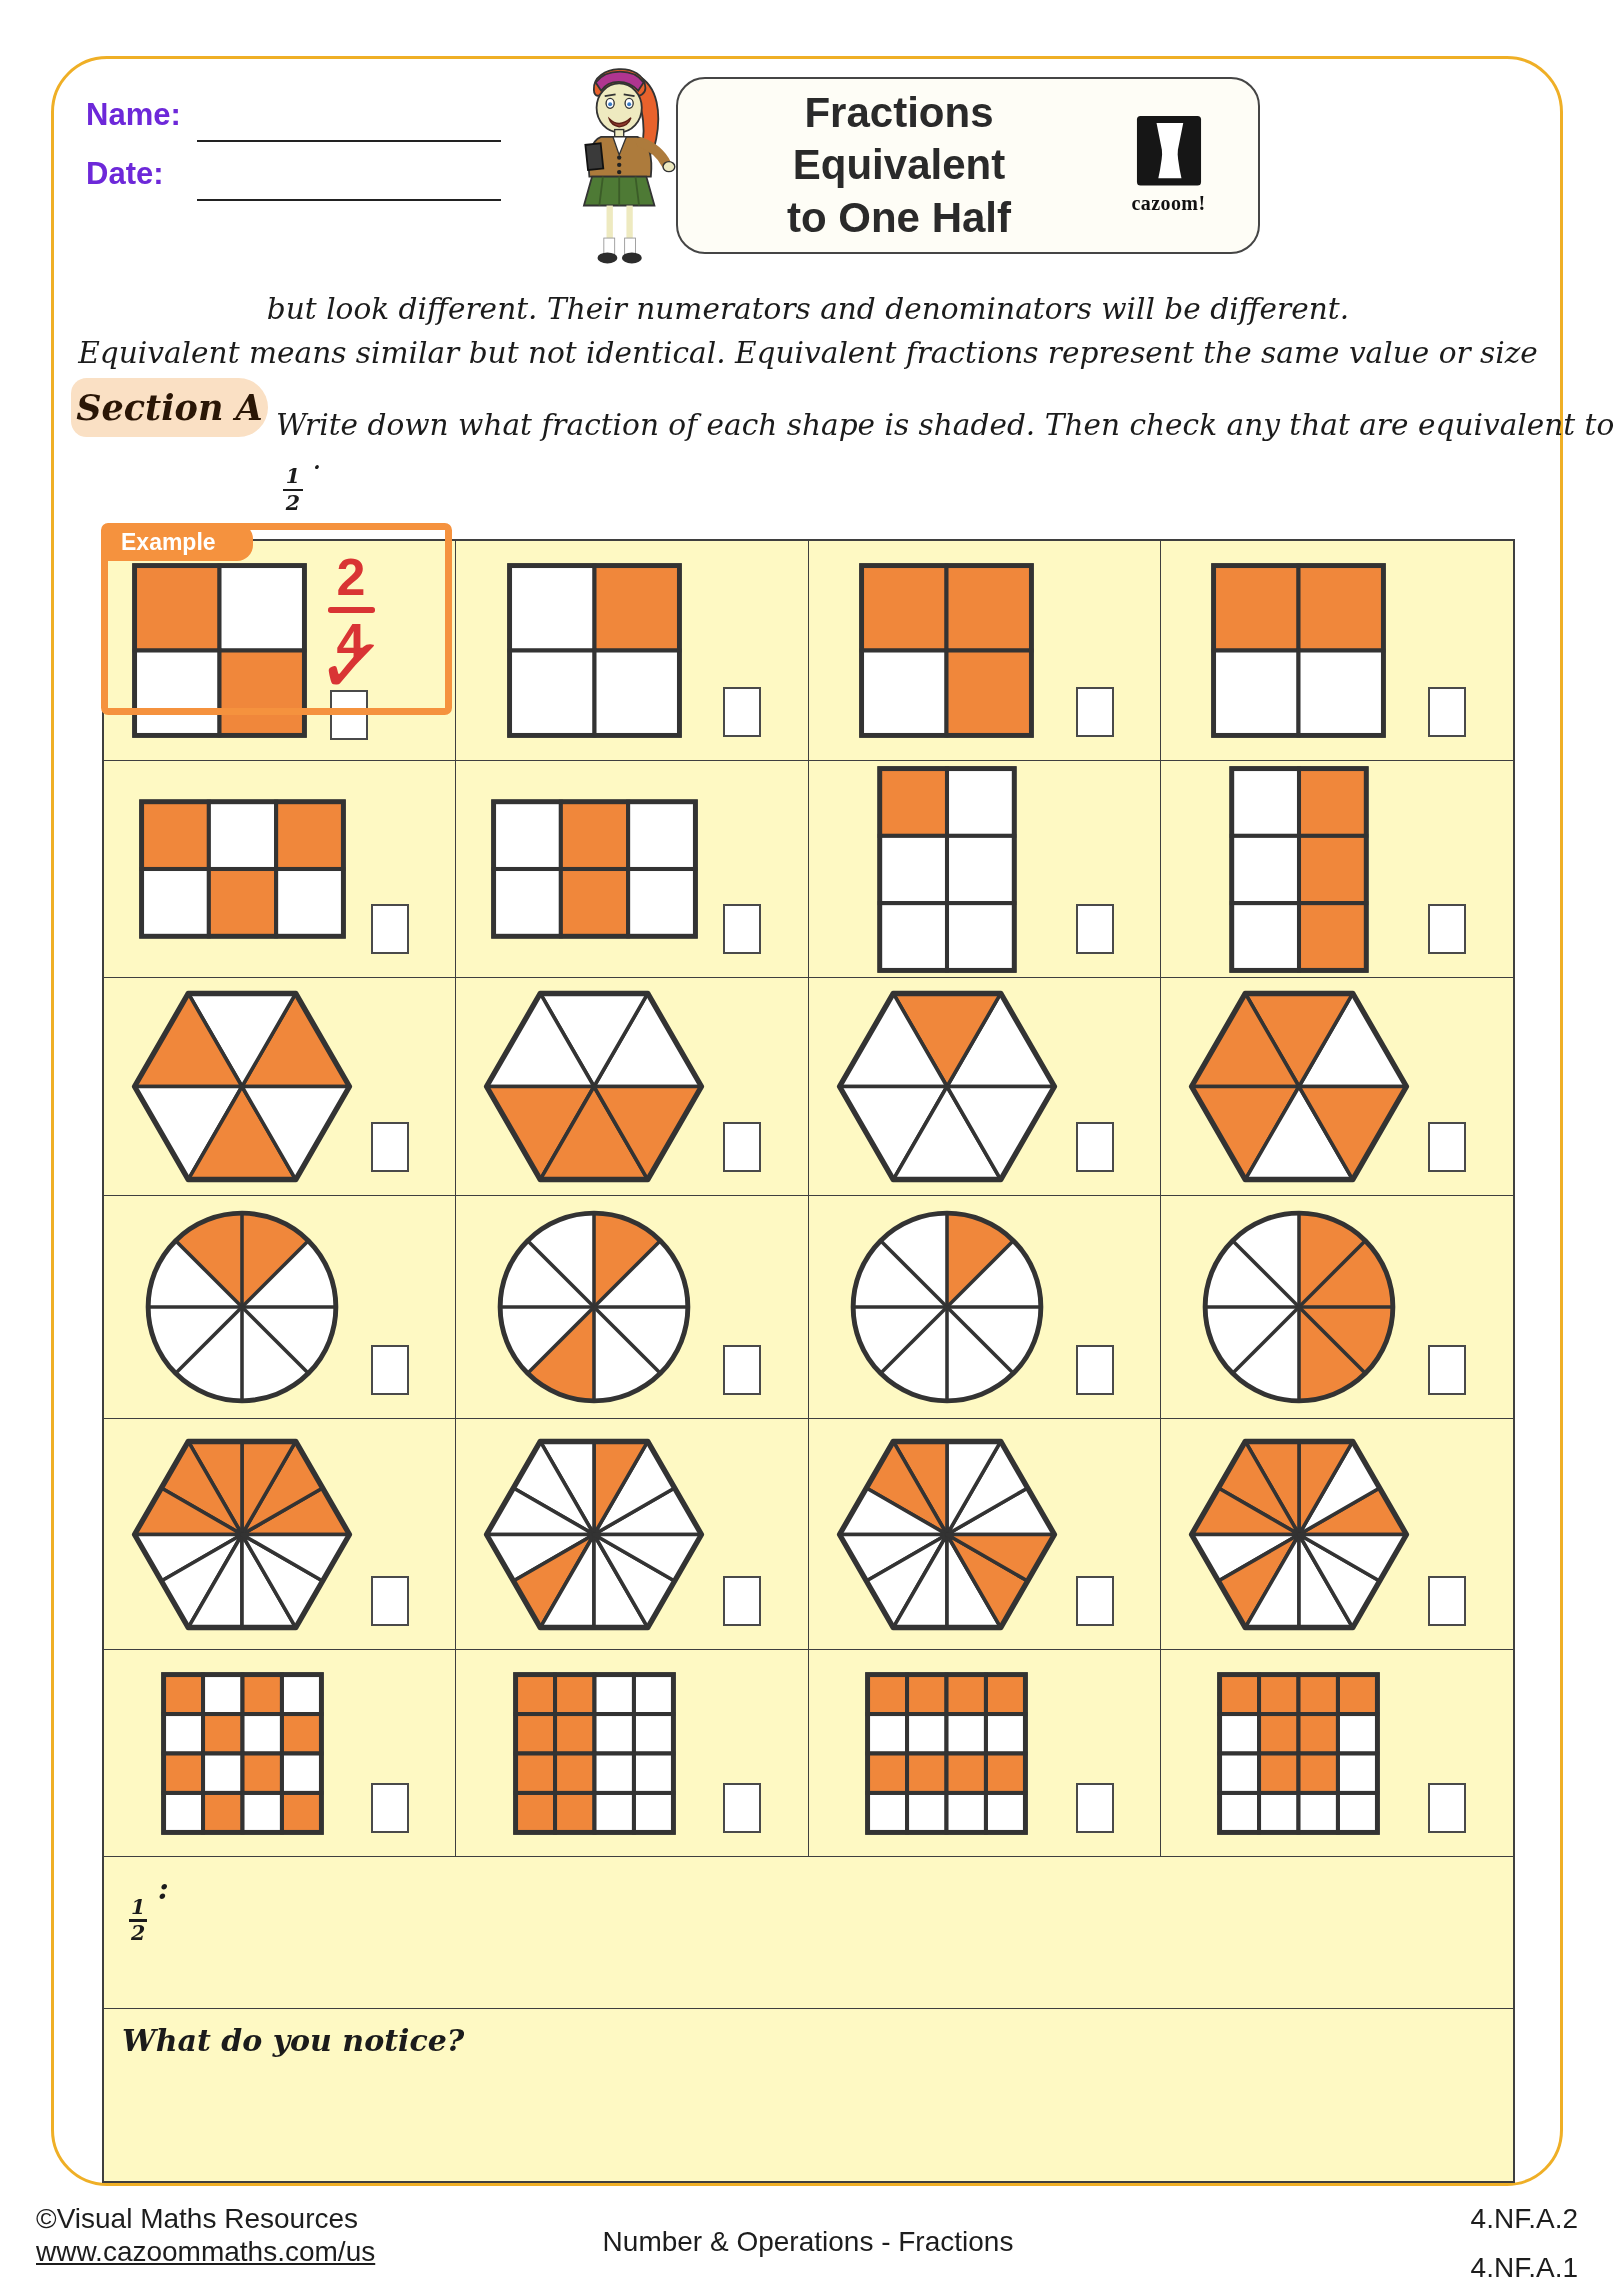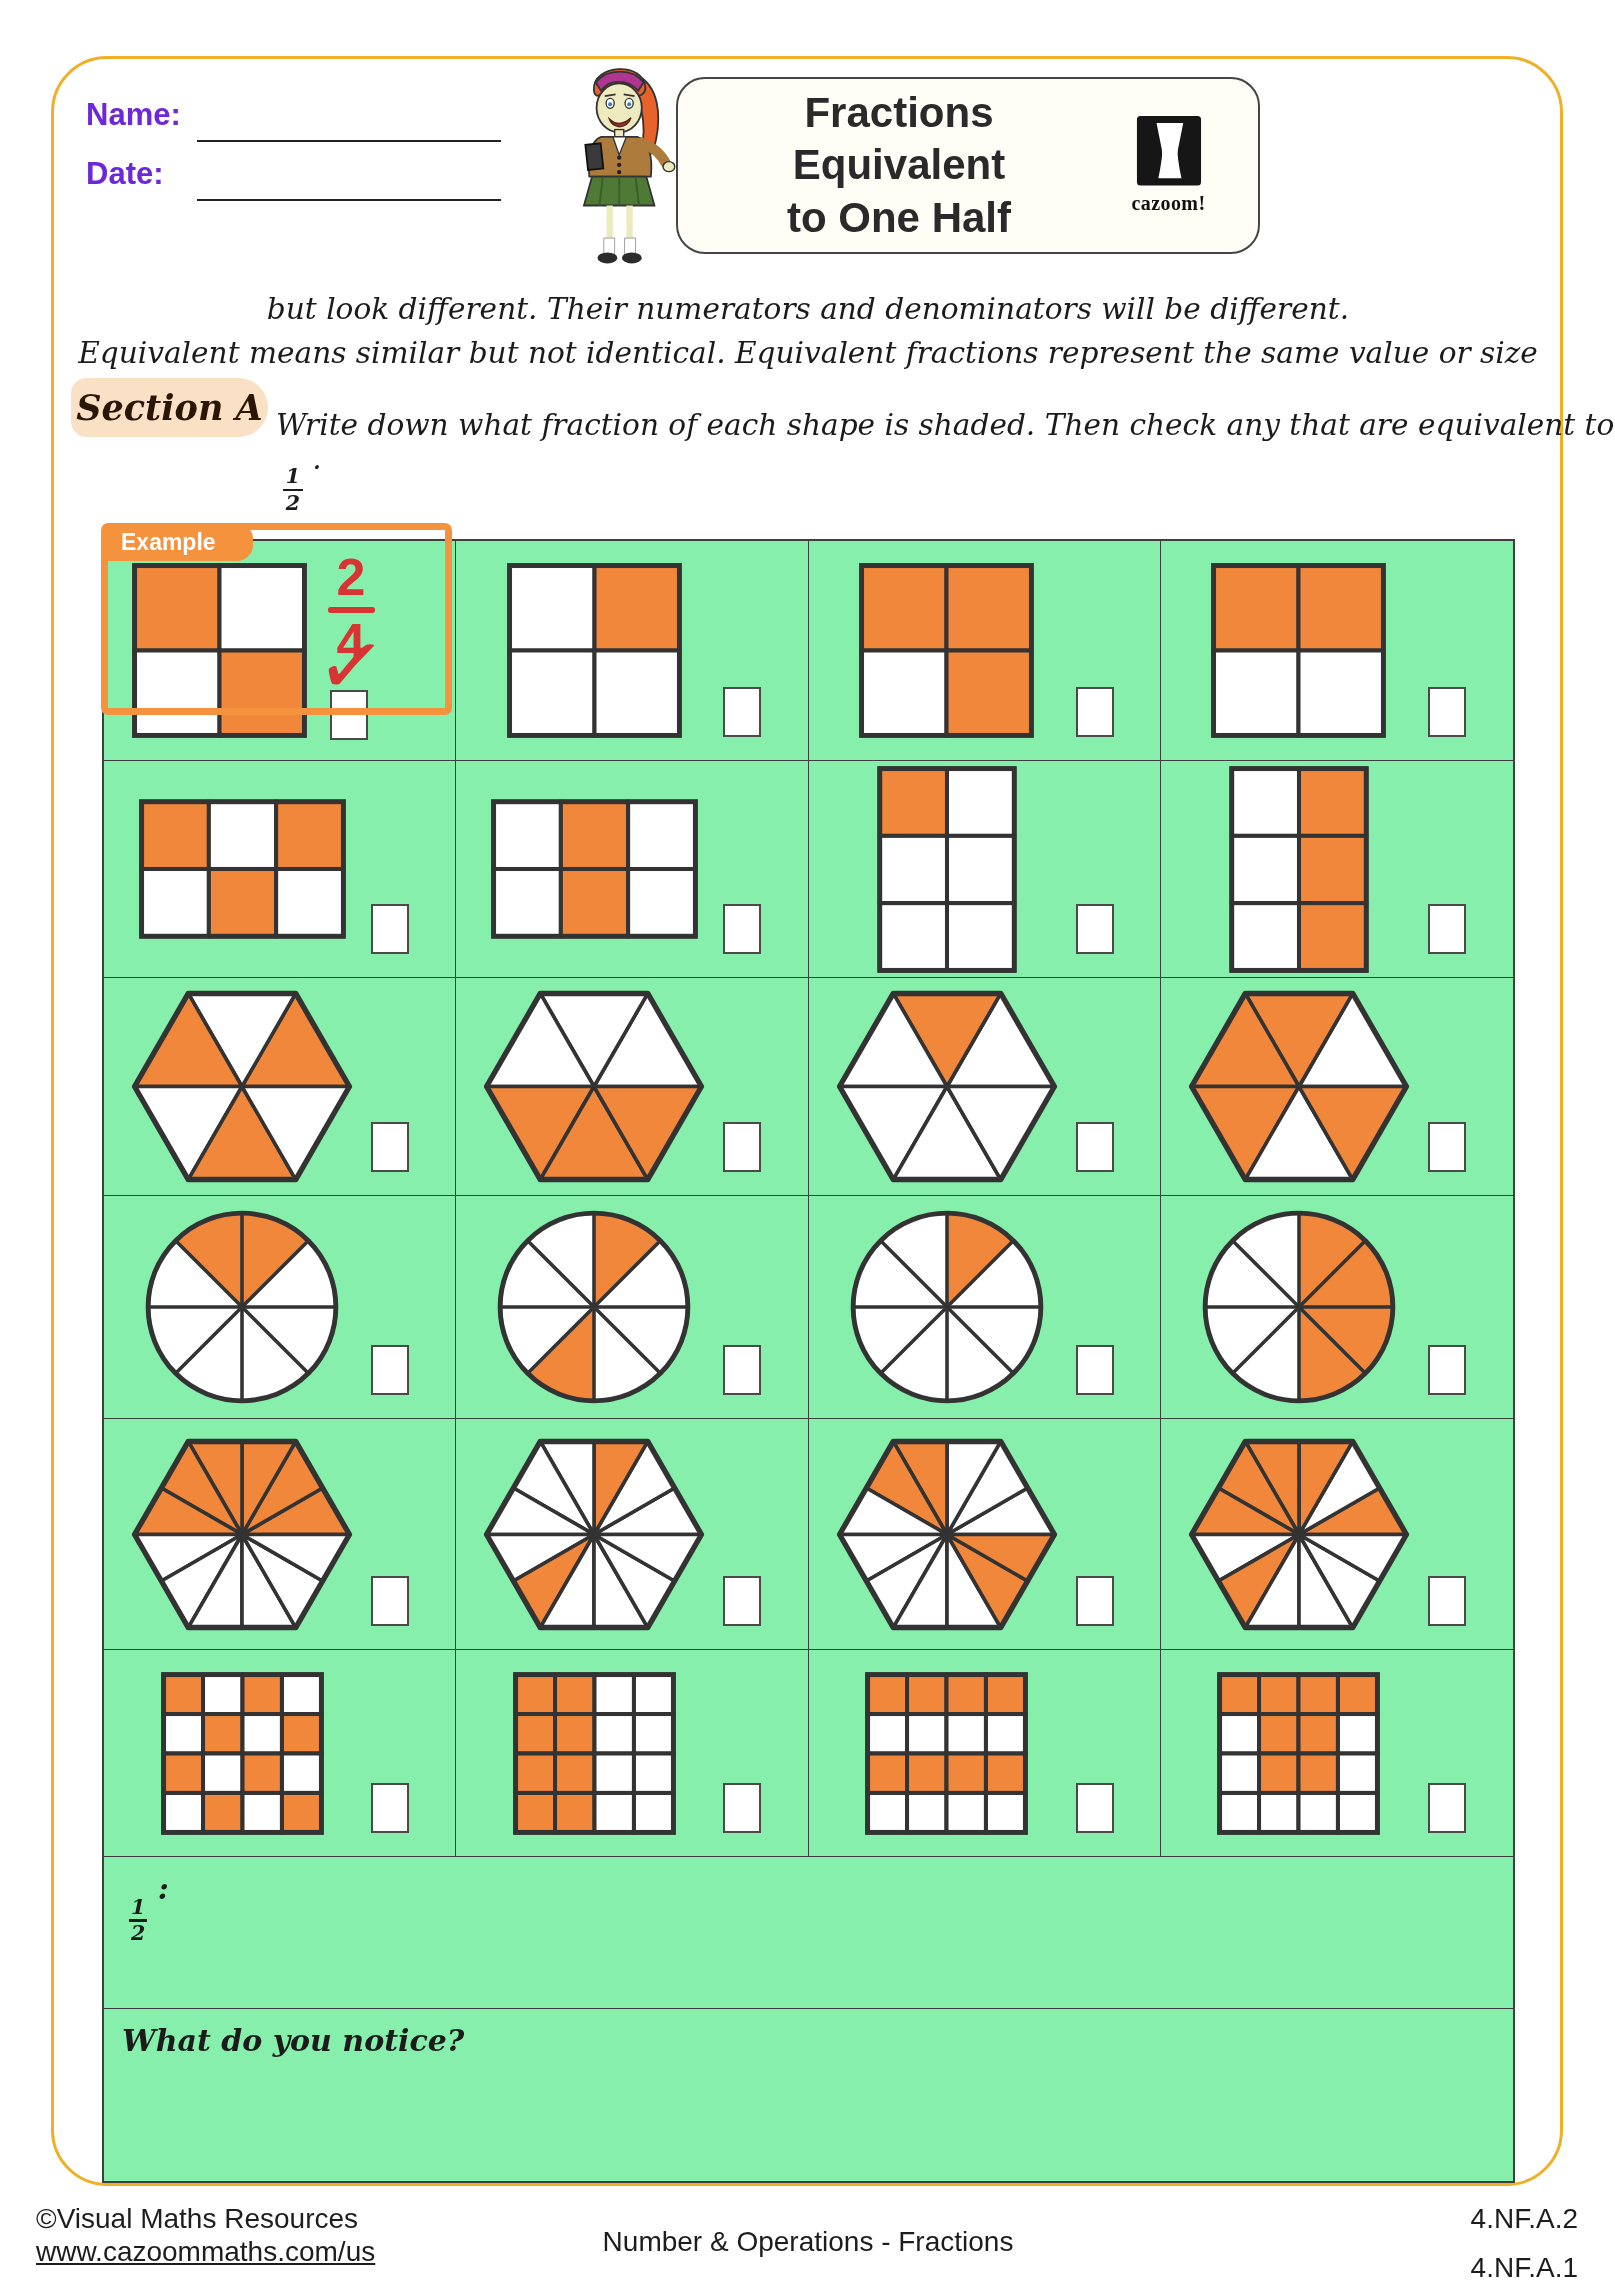--- a/index.html
+++ b/index.html
@@ -53,21 +53,21 @@
     font-style:italic;font-size:29.6px;color:#1b1b1b;
   }
   .ifrac{
     display:inline-flex;flex-direction:column;align-items:center;
     vertical-align:-14.3px;line-height:1;font-size:20.6px;font-weight:bold;margin-left:7.2px;
   }
   .ifrac .fbar{width:19.7px;height:2.7px;background:#1b1b1b;margin:1.8px 0;}
   
   .wtable{
     position:absolute;left:102px;top:539px;width:1413px;
-    border:2.7px solid #3F3F3F;box-sizing:border-box;background:#86efac;
+    border:2.7px solid #3F3F3F;box-sizing:border-box;background:#fef9c3;
   }
   .wrow{display:flex;border-bottom:1.8px solid #3F3F3F;}
   .cell{position:relative;width:353px;box-sizing:border-box;border-right:1.8px solid #3F3F3F;}
   .cell:last-child{border-right:none;}
   .shape-wrap{
     position:absolute;left:25px;top:0;width:226px;height:100%;
     display:flex;align-items:center;justify-content:center;
   }
   .checkbox{
     position:absolute;left:267px;bottom:23px;width:38px;height:50px;

